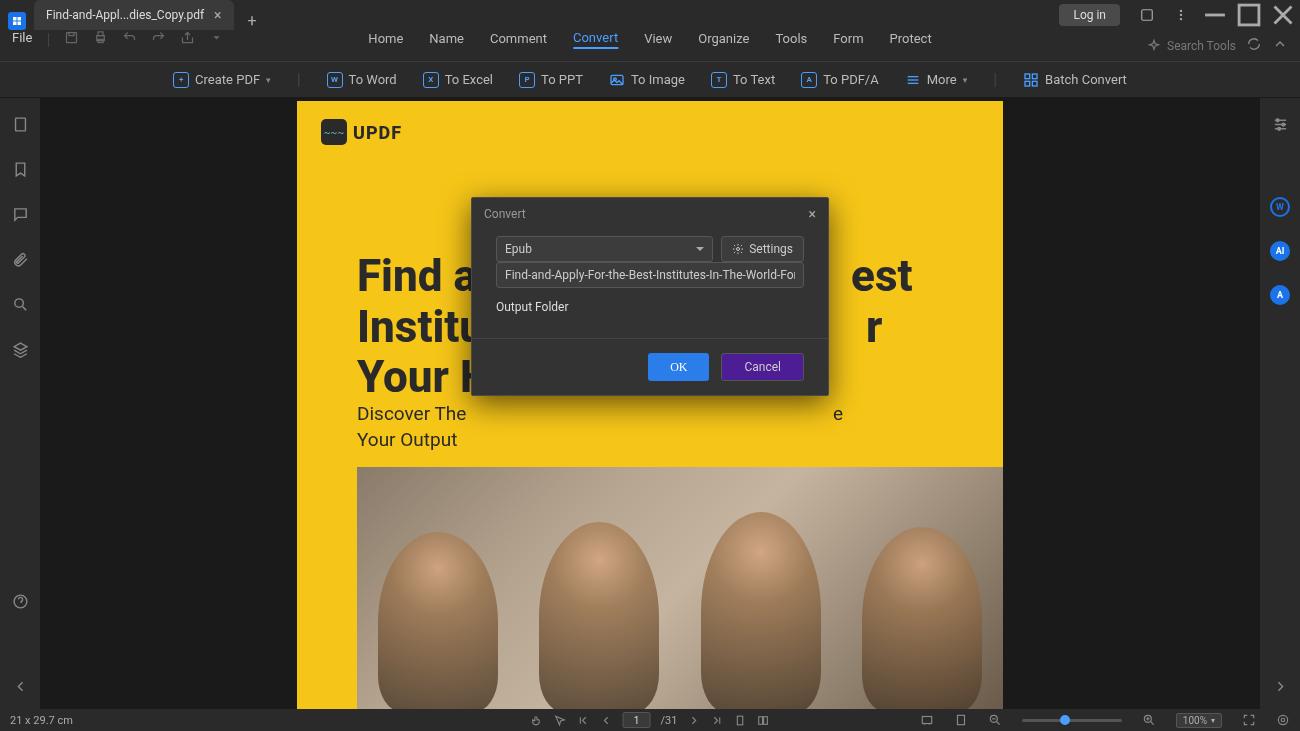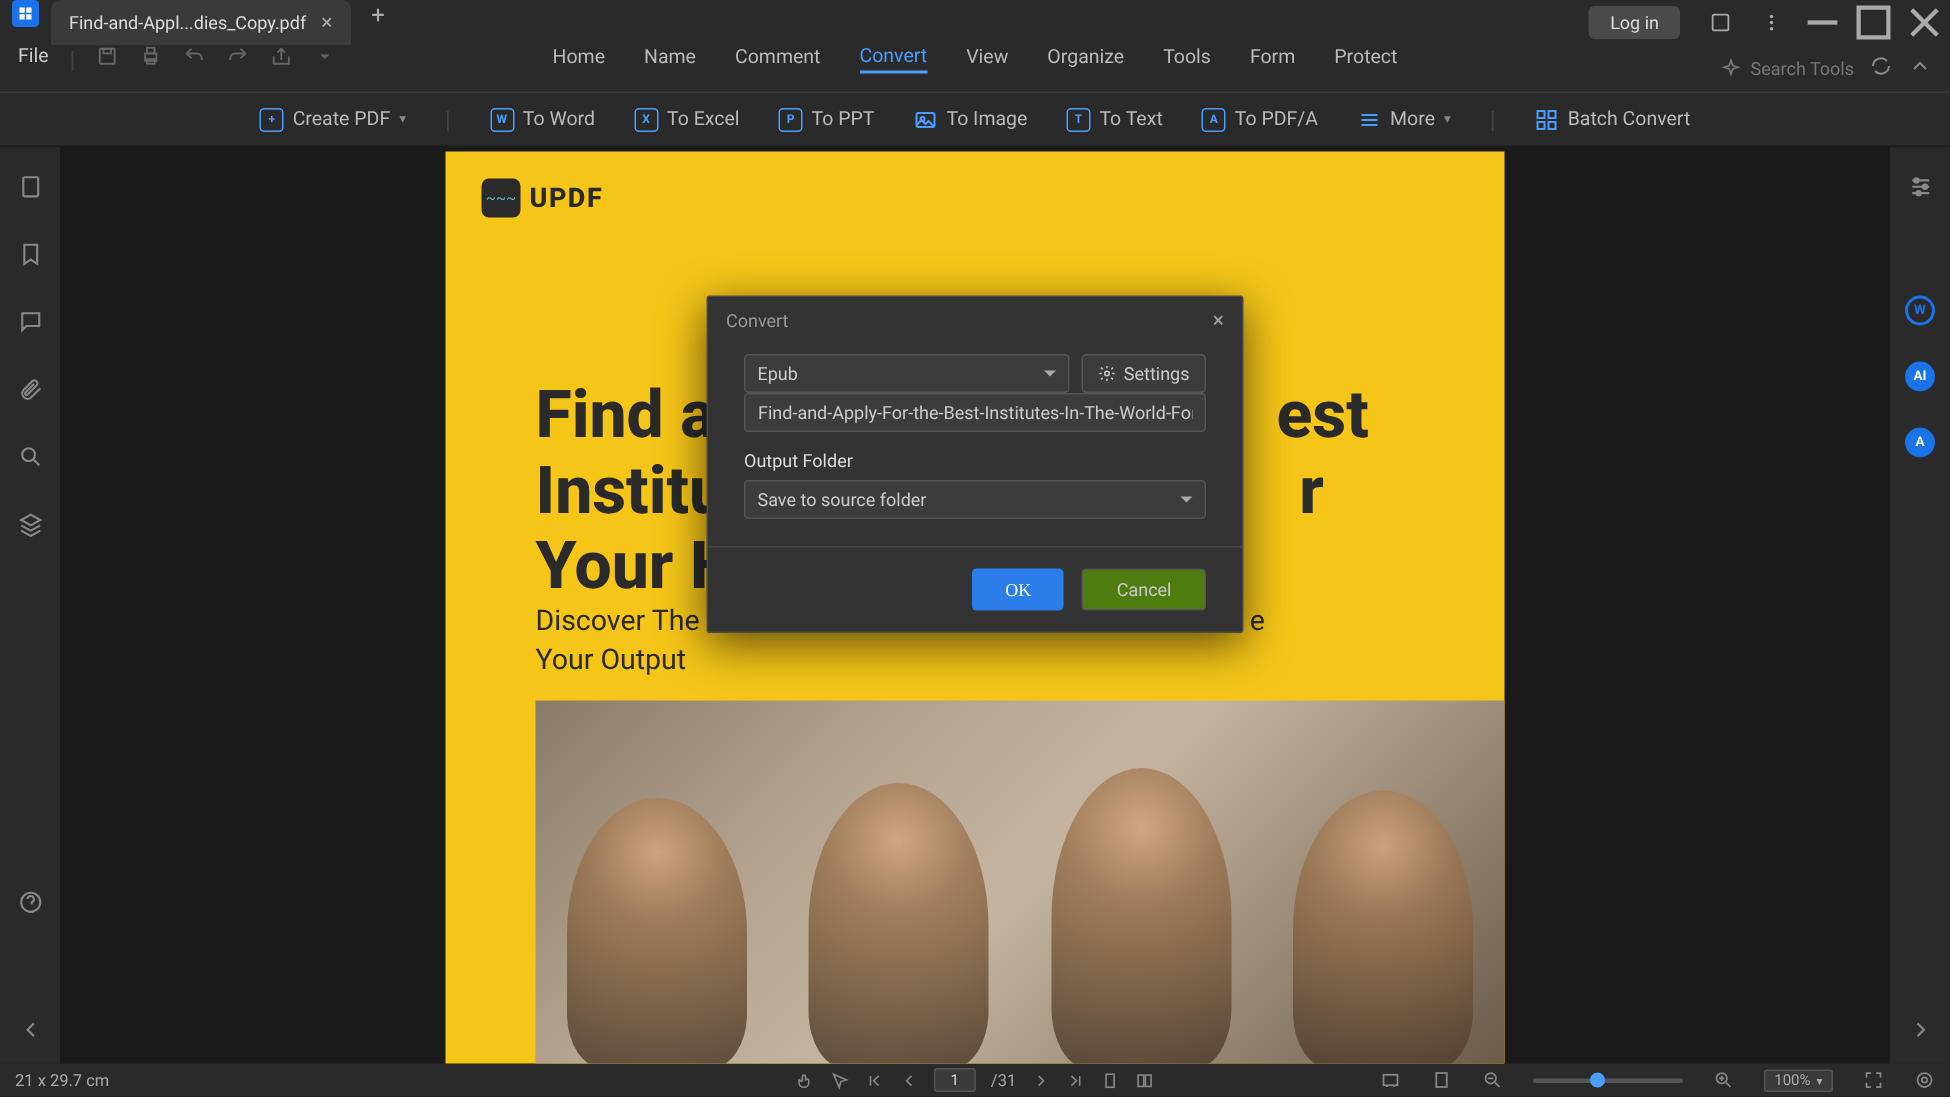--- a/index.html
+++ b/index.html
@@ -1,18 +1,18 @@
 <!DOCTYPE html>
 <html><head>
 <meta charset="utf-8">
 <style>
 *{margin:0;padding:0;box-sizing:border-box;font-family:-apple-system,BlinkMacSystemFont,"Segoe UI",Roboto,sans-serif;}
 body{width:1300px;height:731px;background:#1e1e1e;color:#ccc;overflow:hidden;position:relative;}
 
-.titlebar{height:30px;background:#2a2a2a;display:flex;align-items:flex-start;padding-left:8px;}
+.titlebar{height:30px;background:#2a2a2a;display:flex;align-items:flex-end;padding-left:8px;}
 .app-icon{width:18px;height:18px;background:#1a73e8;border-radius:3px;display:flex;align-items:center;justify-content:center;}
 .app-icon svg{width:12px;height:12px;fill:white;}
 .tab{background:#3a3a3a;height:30px;display:flex;align-items:center;padding:0 12px;margin-left:8px;border-radius:6px 6px 0 0;font-size:12px;color:#ddd;gap:10px;min-width:170px;}
 .tab-close{color:#aaa;cursor:pointer;font-size:14px;margin-left:auto;}
 .new-tab{color:#aaa;margin-left:14px;font-size:16px;cursor:pointer;}
 .titlebar-right{margin-left:auto;display:flex;align-items:center;gap:0;}
 .login-btn{background:#4a4a4a;color:#ddd;padding:4px 14px;border-radius:4px;font-size:12px;margin-right:10px;cursor:pointer;border:none;}
 .tb-icon{width:34px;height:30px;display:flex;align-items:center;justify-content:center;color:#aaa;cursor:pointer;}
 .tb-icon svg{width:14px;height:14px;}
 .win-btns{display:flex;}
@@ -79,21 +79,21 @@
 .dlg-body{padding:6px 24px 18px;}
 .dlg-label{font-size:12px;color:#ddd;margin-top:12px;margin-bottom:6px;}
 .dlg-row{display:flex;gap:8px;align-items:center;}
 .dlg-select,.dlg-input{flex:1;height:26px;background:#3c3c3c;border:1px solid #555;border-radius:3px;color:#ccc;font-size:12px;padding:0 8px;display:flex;align-items:center;position:relative;}
 .dlg-select::after{content:"";position:absolute;right:8px;top:10px;border:4px solid transparent;border-top-color:#aaa;}
 .dlg-settings{height:26px;padding:0 10px;background:#3c3c3c;border:1px solid #555;border-radius:3px;color:#ccc;font-size:12px;display:flex;align-items:center;gap:5px;cursor:pointer;}
 .dlg-settings svg{width:12px;height:12px;}
 .dlg-footer{border-top:1px solid #444;padding:14px 24px;display:flex;justify-content:flex-end;gap:12px;}
 .btn{height:28px;padding:0 22px;border-radius:3px;font-size:12px;cursor:pointer;border:none;}
 .btn-primary{background:#2b7de9;color:white;font-family:Liberation Serif, serif;}
-.btn-secondary{background:#4d7c0f;border:1px solid #555;color:#ccc;}
+.btn-secondary{background:#4c1d95;border:1px solid #555;color:#ccc;}
 input{outline:none;}
 </style>
 </head>
 <body>
 
 <div class="titlebar">
   <div class="app-icon">
       <svg viewBox="0 0 24 24">
         <path d="M4 4h7v7H4zM13 4h7v7h-7zM4 13h7v7H4zM13 13h7v7h-7z"></path>
       </svg>
@@ -410,22 +410,19 @@
         <div class="dlg-settings">
           <svg viewBox="0 0 24 24" fill="none" stroke="currentColor" stroke-width="2">
               <circle cx="12" cy="12" r="3"></circle>
               <path d="M12 2v3M12 19v3M4.2 4.2l2.1 2.1M17.7 17.7l2.1 2.1M2 12h3M19 12h3M4.2 19.8l2.1-2.1M17.7 6.3l2.1-2.1"></path>
             </svg>
           <span>Settings</span>
         </div>
       </div>
       <input class="dlg-input" style="width: 100%;" value="Find-and-Apply-For-the-Best-Institutes-In-The-World-For-Your-H">
       <div class="dlg-label">Output Folder</div>
-      <div class="dlg-select">
-          <span>Save to source folder</span>
-        </div>
     </div>
     <div class="dlg-footer">
       <button class="btn btn-primary">OK</button>
       <button class="btn btn-secondary">Cancel</button>
     </div>
   </div>
 </div>
 
 </body></html>

